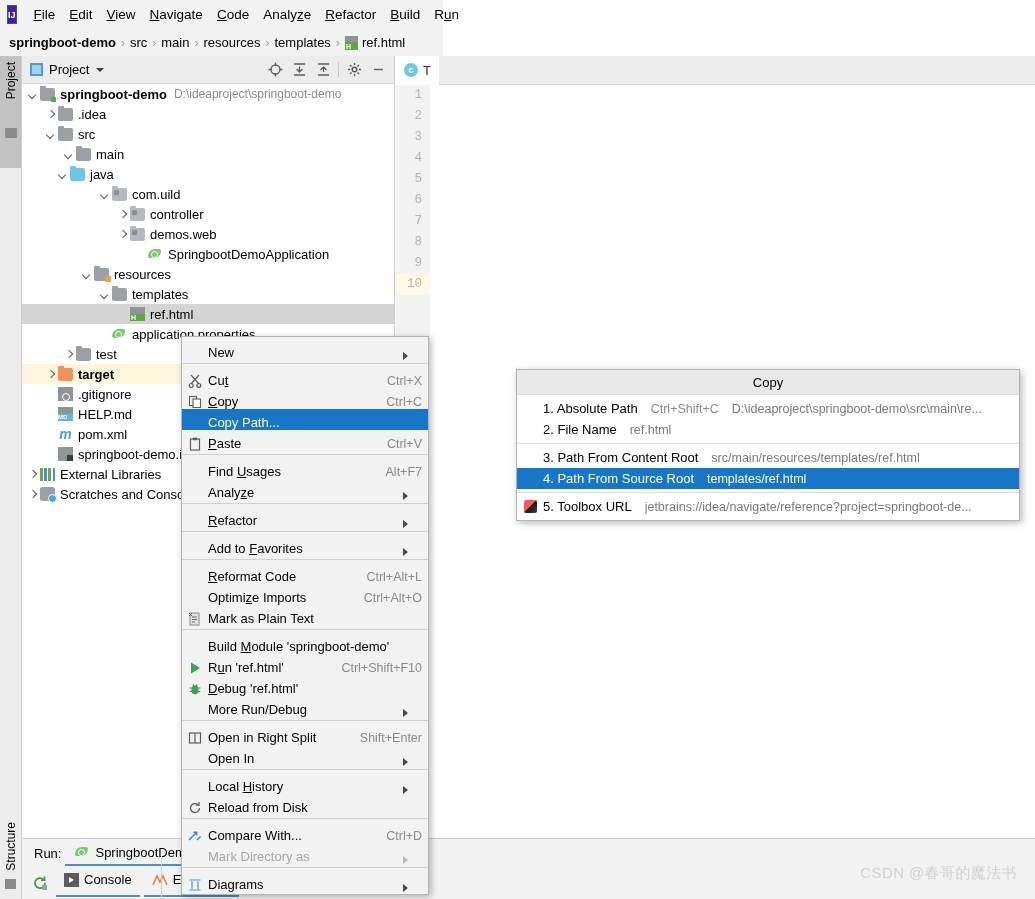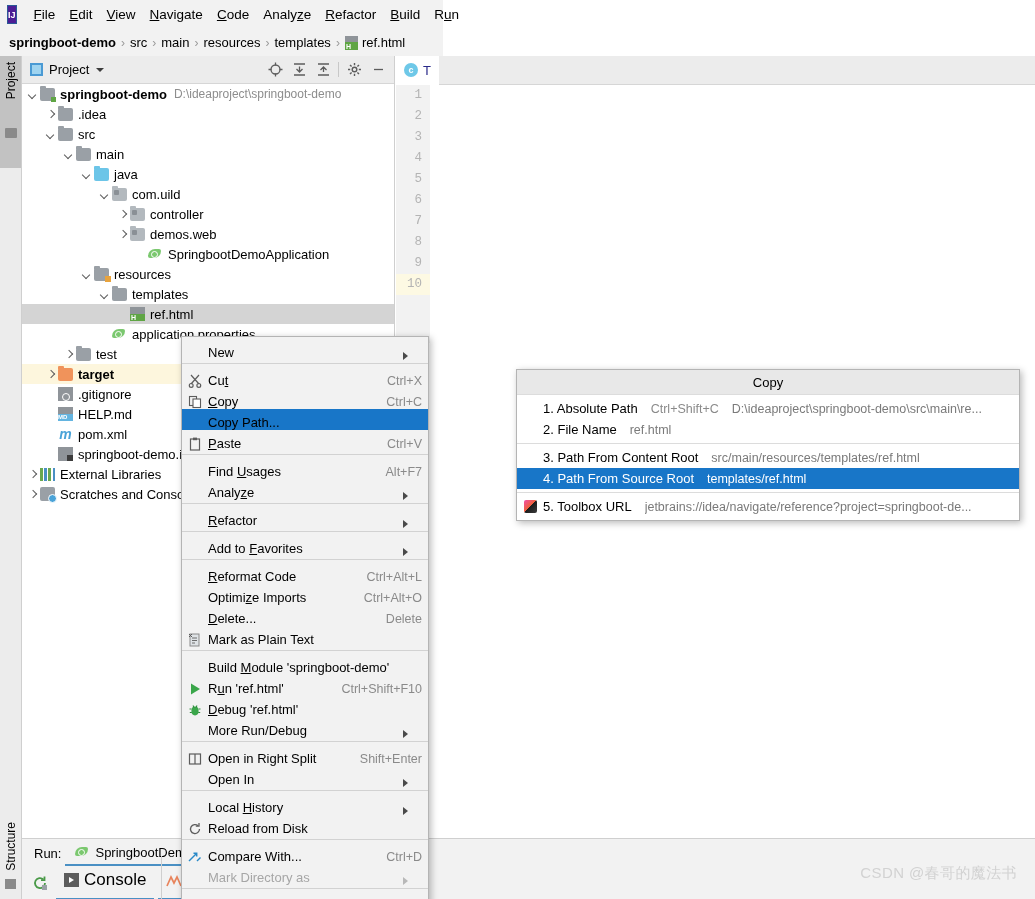--- a/index.html
+++ b/index.html
@@ -144,21 +144,21 @@
   #ctxmenu{
     position:absolute;left:181px;top:336px;width:248px;
     background:#f2f2f2;border:1px solid #b4b4b4;
     box-shadow:2px 2px 7px rgba(0,0,0,.28);
     box-sizing:border-box;padding:2px 0;z-index:40;
   }
   .citem{
     height:21px;display:flex;align-items:flex-end;box-sizing:border-box;
     padding:0 6px 0 0;font-size:13px;white-space:nowrap;position:relative;cursor:default;
   }
-  .citem.sel{background:#1876c8;color:#000000;}
+  .citem.sel{background:#1876c8;color:#fef9c3;}
   .citem.dis{color:#a6a6a6;}
   .cico{width:26px;flex:0 0 26px;display:flex;align-items:center;justify-content:center;}
   .cico svg{display:block;}
   .ctext{flex:0 0 auto;}
   .ctext u{text-decoration:underline;}
   .ckey{margin-left:auto;color:#8a8a8a;font-size:12.5px;padding-left:18px;}
   .csub{
     margin-left:auto;width:0;height:0;padding-left:14px;
     border-top:4px solid transparent;border-bottom:4px solid transparent;
     border-left:5px solid #4a4a4a;
@@ -194,21 +194,21 @@
   #runpanel{
     position:absolute;left:22px;top:838px;width:1013px;height:61px;background:#f2f2f2;
     border-top:1px solid #cfcfcf;box-sizing:border-box;
   }
   #runrow{height:28px;display:flex;align-items:center;padding-left:12px;box-sizing:border-box;}
   #runlabel{font-size:13px;margin-right:14px;}
   #runtab{display:flex;align-items:center;font-size:13px;position:relative;padding-bottom:2px;}
   #runtab:after{content:"";position:absolute;left:-10px;right:-10px;bottom:-4px;height:2px;background:#4a90c4;}
   #conrow{height:32px;display:flex;align-items:center;padding-left:6px;box-sizing:border-box;}
   .rerunico{width:24px;height:24px;display:flex;align-items:center;justify-content:center;color:#4a9a48;}
-  .consoletab{display:flex;align-items:center;font-size:17px;margin-left:12px;position:relative;padding-bottom:7px;}
+  .consoletab{display:flex;align-items:center;font-size:13px;margin-left:12px;position:relative;padding-bottom:7px;}
   .consoletab:after{content:"";position:absolute;left:-8px;right:-8px;bottom:-3px;height:2px;background:#4a90c4;}
   .conico{width:15px;height:14px;background:#5c5c5c;display:flex;align-items:center;justify-content:center;margin-right:5px;}
   .conico:after{content:"";width:0;height:0;border-left:5px solid #fff;border-top:3.5px solid transparent;border-bottom:3.5px solid transparent;}
   .endico{width:16px;height:14px;margin-right:5px;color:#e8845c;}
   
   #watermark{
     position:absolute;right:18px;bottom:16px;font-size:15px;color:#d2d2d2;
     white-space:nowrap;letter-spacing:.4px;
   }
   #sep-vert{position:absolute;left:161px;top:856px;width:1px;height:43px;background:#cfcfcf;}
@@ -307,21 +307,21 @@
       <div class="trow" style="padding-left: 22px;">
         <span class="arrow d"></span>
         <span class="nico fold"></span>
         <span class="tlabel">src</span>
       </div>
       <div class="trow" style="padding-left: 40px;">
         <span class="arrow d"></span>
         <span class="nico fold"></span>
         <span class="tlabel">main</span>
       </div>
-      <div class="trow" style="padding-left: 58px;">
+      <div class="trow" style="padding-left: 34px;">
         <span class="arrow d"></span>
         <span class="nico fold blue"></span>
         <span class="tlabel">java</span>
       </div>
       <div class="trow" style="padding-left: 76px;">
         <span class="arrow d"></span>
         <span class="nico fold pkg"></span>
         <span class="tlabel">com.uild</span>
       </div>
       <div class="trow" style="padding-left: 94px;">
@@ -491,25 +491,20 @@
     <div class="csep"></div>
     <div class="citem">
       <span class="cico"></span>
       <span class="ctext"><u>R</u>eformat Code</span>
       <span class="ckey">Ctrl+Alt+L</span>
     </div>
     <div class="citem">
       <span class="cico"></span>
       <span class="ctext">Optimi<u>z</u>e Imports</span>
       <span class="ckey">Ctrl+Alt+O</span>
-    </div>
-    <div class="citem">
-      <span class="cico"></span>
-      <span class="ctext"><u>D</u>elete...</span>
-      <span class="ckey">Delete</span>
     </div>
     <div class="citem">
       <span class="cico">
         <svg width="14" height="14" viewBox="0 0 14 14">
           <rect x="2" y="1" width="9" height="12" fill="#dfe3e6" stroke="#8a8a8a" stroke-width="1"></rect>
           <path d="M4 5h5M4 7.5h5M4 10h3" stroke="#6c6c6c" stroke-width="1"></path>
           <path d="M1 1l3 3M4 1L1 4" stroke="#5c5c5c" stroke-width="1"></path>
         </svg>
       </span>
       <span class="ctext">Mark as Plain Text</span>

